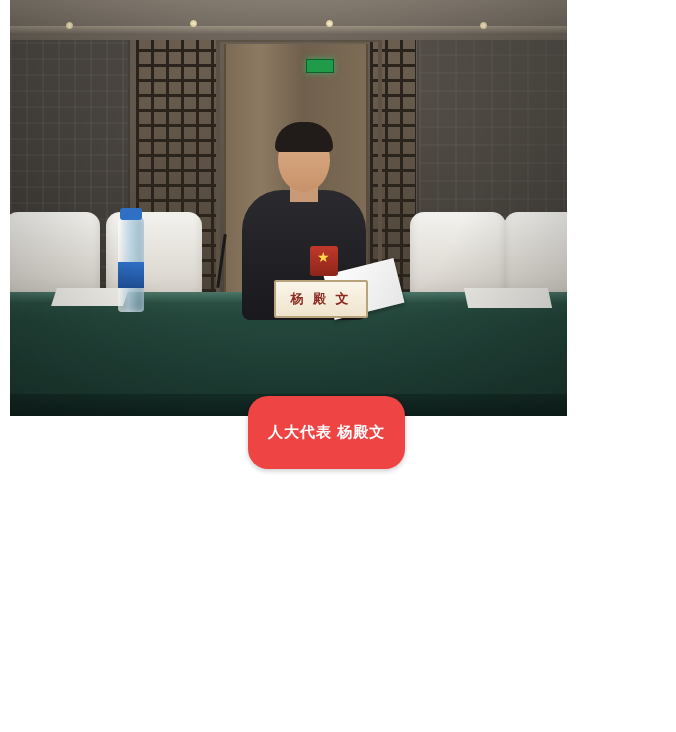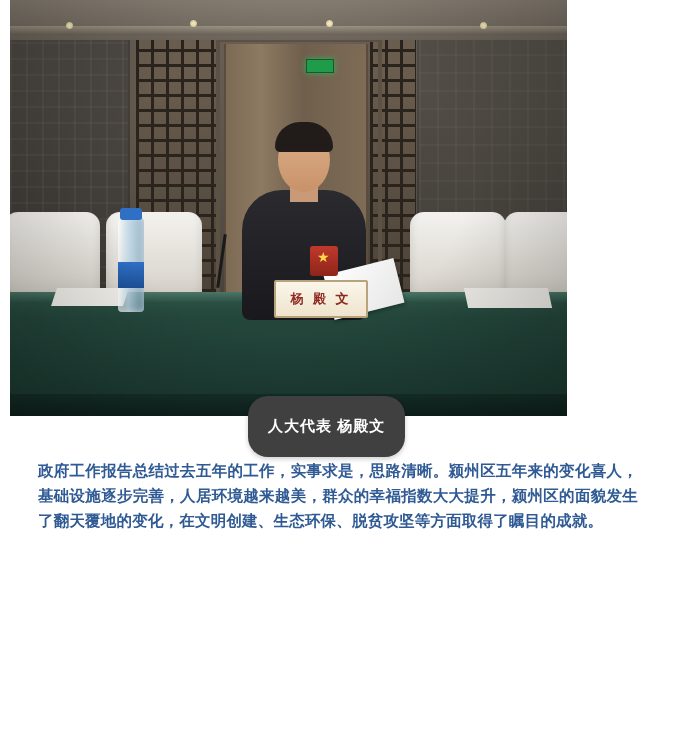--- a/index.html
+++ b/index.html
@@ -269,25 +269,25 @@
 
   
   .caption-row {
     position: relative;
     height: 0;
   }
   .caption-pill {
     position: absolute;
     left: 238px;
     top: -20px;
-    background: #404040;
+    background: #ef4444;
     color: #ffffff;
     font-size: 15px;
     font-weight: bold;
-    padding: 21px 20px;
+    padding: 27px 20px;
     border-radius: 20px;
     letter-spacing: 1px;
     white-space: nowrap;
     box-shadow: 0 2px 5px rgba(0,0,0,.2);
   }
 
   
   .article {
     padding: 42px 28px 0 28px;
     box-sizing: border-box;
@@ -376,18 +376,17 @@
         <div class="nameplate">杨 殿 文</div>
         <div class="photo-vignette"></div>
       </div>
     </div>
 
     <div class="caption-row">
       <div class="caption-pill">人大代表 杨殿文</div>
     </div>
 
     <div class="article">
-      <p>政府工作报告总结过去五年的工作，实事求是，思路清晰。颍州区五年来的变化喜人，基础设施逐步完善，人居环境越来越美，群众的幸福指数大大提升，颍州区的面貌发生了翻天覆地的变化，在文明创建、生态环保、脱贫攻坚等方面取得了瞩目的成就。</p>
     </div>
 
   </div>
   <div class="bottom-gap"></div>
 </div>
 
 </body></html>

